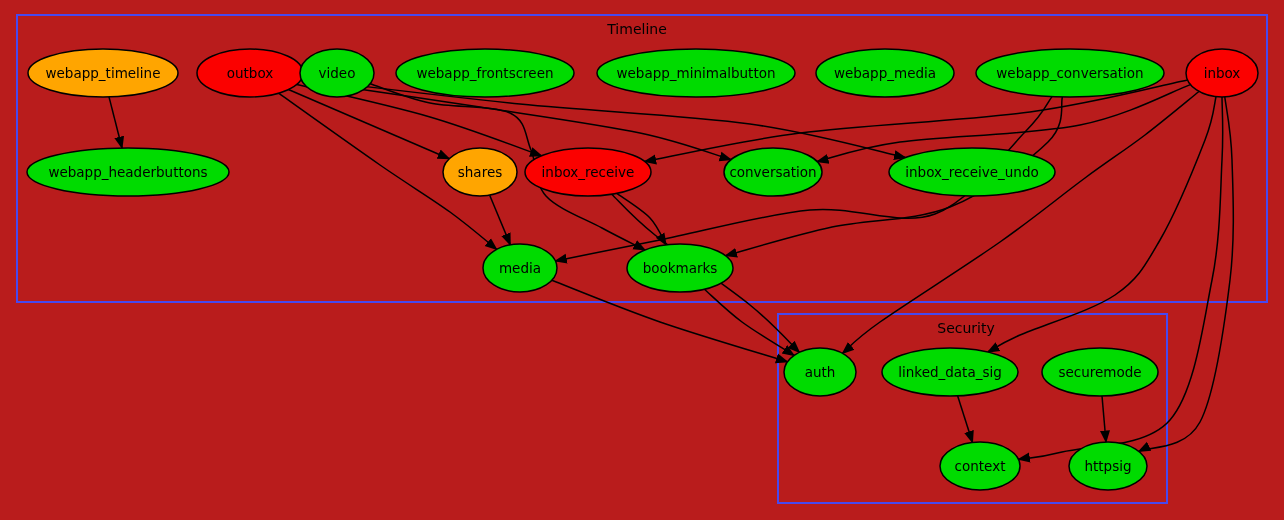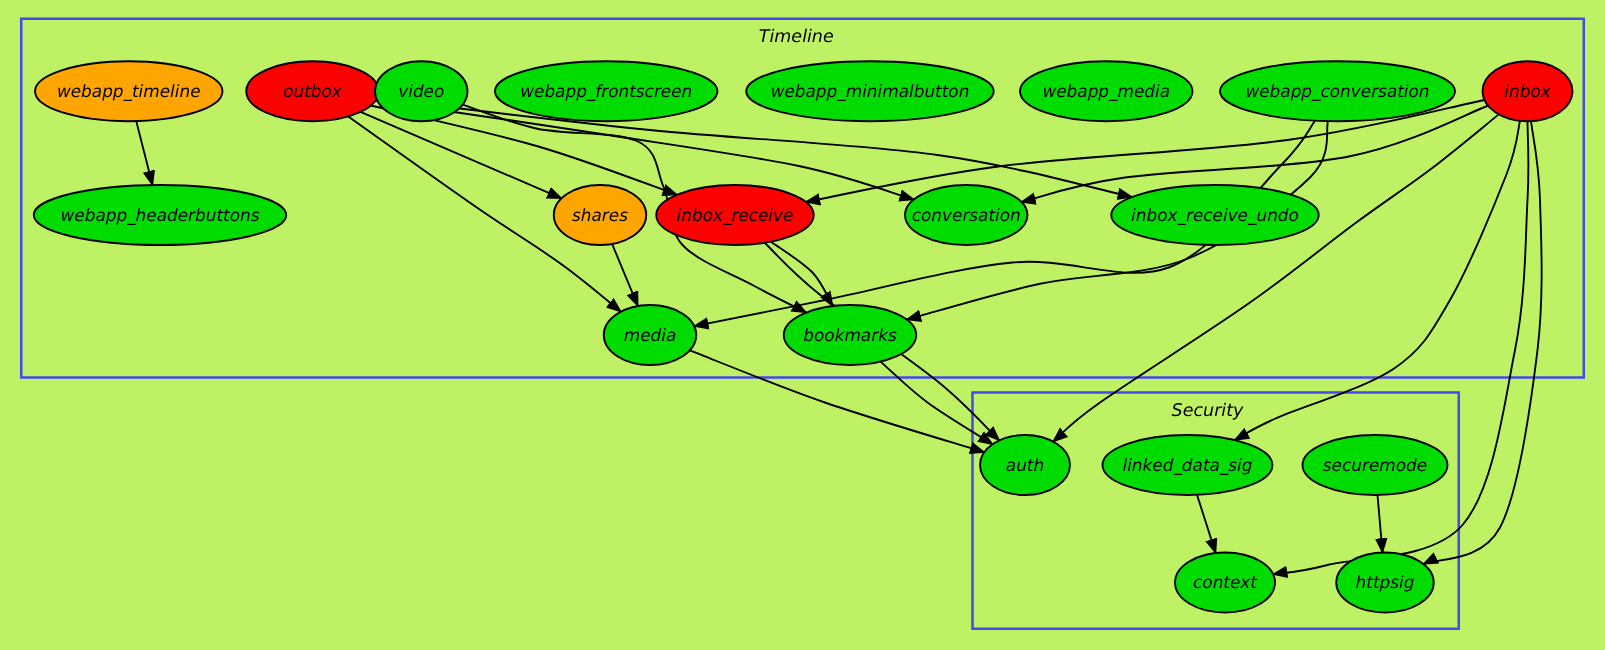--- a/index.html
+++ b/index.html
@@ -1,17 +1,17 @@
 <!DOCTYPE html>
 <html><head>
 <meta charset="utf-8">
 <style>
   html,body{margin:0;padding:0;background:#ffffff;}
-  .canvas{position:relative;width:1284px;height:520px;background:#bef264;overflow:hidden;
-          font-family:"DejaVu Sans","Liberation Sans",sans-serif;font-style:italic;}
+  .canvas{position:relative;width:1284px;height:520px;background:#b91c1c;overflow:hidden;
+          font-family:"DejaVu Sans","Liberation Sans",sans-serif;}
   svg{display:block;}
   text{font-family:"DejaVu Sans","Liberation Sans",sans-serif;fill:#000000;}
   .node-label{font-size:13.5px;}
   .cluster-label{font-size:14px;}
 </style>
 </head>
 <body>
 
 <div class="canvas">
   <svg id="graph" width="1284" height="520" viewBox="0 0 1284 520" xmlns="http://www.w3.org/2000/svg">

